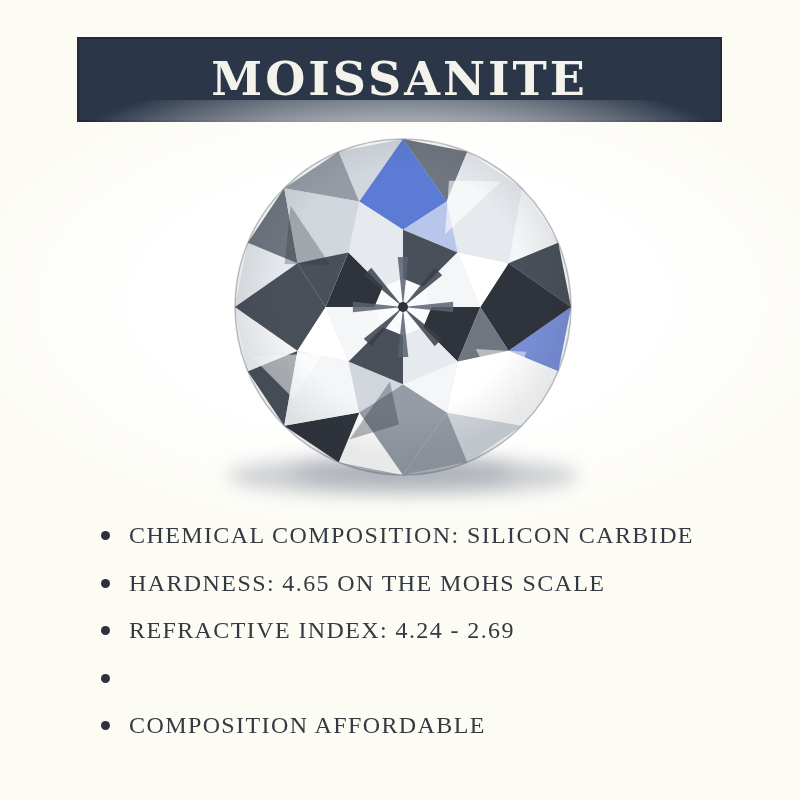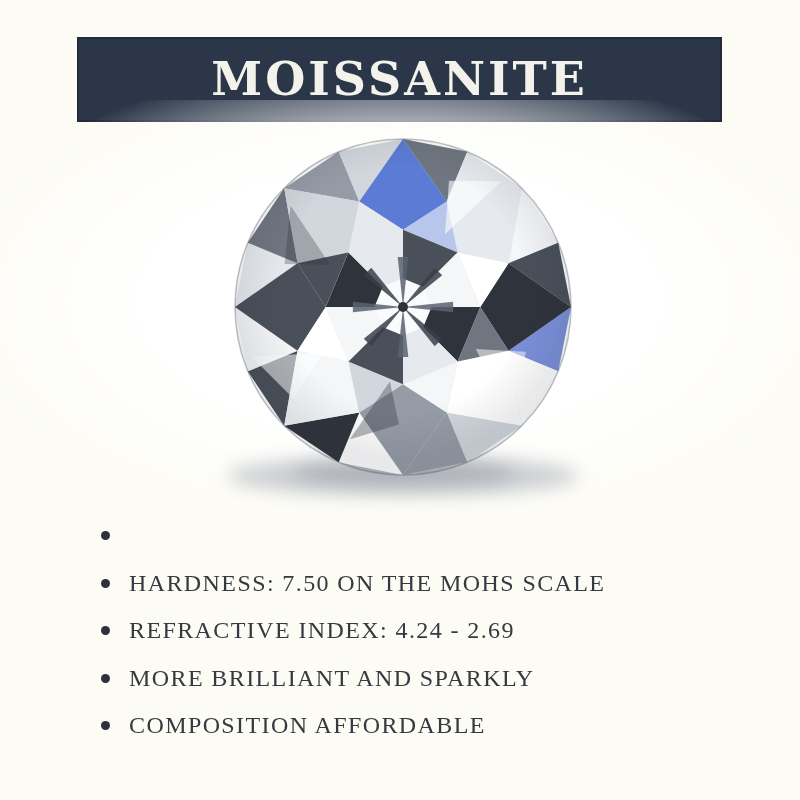--- a/index.html
+++ b/index.html
@@ -156,32 +156,32 @@
           <polygon points="330.3,165.0 290.6,105.8 284.6,163.9" fill="#2f343c" opacity="0.3"></polygon>
           <circle cx="403" cy="207" r="168" fill="url(#depthGrad)"></circle>
         </g>
         <circle cx="403" cy="207" r="168" fill="none" stroke="rgba(70,76,88,0.35)" stroke-width="1.5"></circle>
       </svg>
   </div>
 
   <ul class="facts">
     <li>
       <span class="dot"></span>
+      <span class="fact-text">CHEMICAL COMPOSITION: SILICON CARBIDE</span>
     </li>
     <li>
       <span class="dot"></span>
-      <span class="fact-text">HARDNESS: 7.50 ON THE MOHS SCALE</span>
+      <span class="fact-text">HARDNESS: 4.65 ON THE MOHS SCALE</span>
     </li>
     <li>
       <span class="dot"></span>
       <span class="fact-text">REFRACTIVE INDEX: 4.24 - 2.69</span>
     </li>
     <li>
       <span class="dot"></span>
-      <span class="fact-text">MORE BRILLIANT AND SPARKLY</span>
     </li>
     <li>
       <span class="dot"></span>
       <span class="fact-text">COMPOSITION AFFORDABLE</span>
     </li>
   </ul>
 
 </div>
 
 </body></html>

